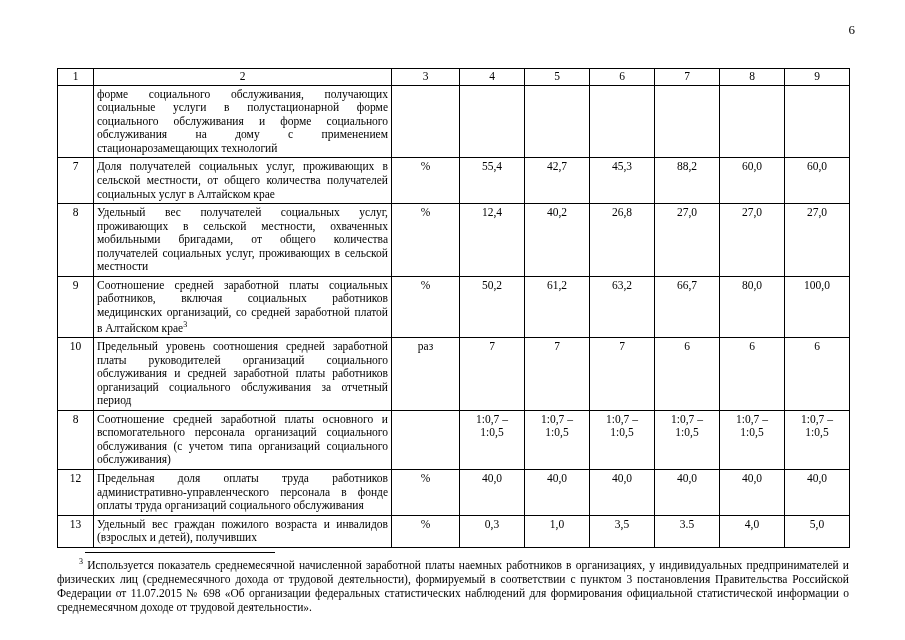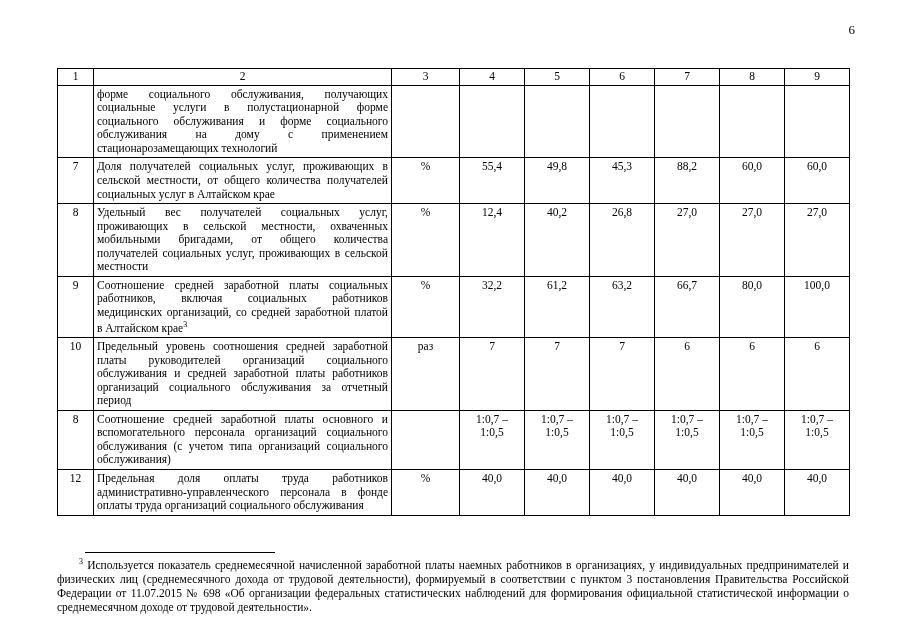--- a/index.html
+++ b/index.html
@@ -135,21 +135,21 @@
           <td class="cell-center"></td>
           <td class="cell-center"></td>
           <td class="cell-center"></td>
         </tr>
 
         <tr>
           <td class="cell-center">7</td>
           <td class="cell-just">Доля получателей социальных услуг, проживающих в сельской местности, от общего количества получателей социальных услуг в Алтайском крае</td>
           <td class="cell-center">%</td>
           <td class="cell-center">55,4</td>
-          <td class="cell-center">49,8</td>
+          <td class="cell-center">42,7</td>
           <td class="cell-center">45,3</td>
           <td class="cell-center">88,2</td>
           <td class="cell-center">60,0</td>
           <td class="cell-center">60,0</td>
         </tr>
 
         <tr>
           <td class="cell-center">8</td>
           <td class="cell-just">Удельный вес получателей социальных услуг, проживающих в сельской местности, охваченных мобильными бригадами, от общего количества получателей социальных услуг, проживающих в сельской местности</td>
           <td class="cell-center">%</td>
@@ -158,21 +158,21 @@
           <td class="cell-center">26,8</td>
           <td class="cell-center">27,0</td>
           <td class="cell-center">27,0</td>
           <td class="cell-center">27,0</td>
         </tr>
 
         <tr>
           <td class="cell-center">9</td>
           <td class="cell-just"><span>Соотношение средней заработной платы социальных работников, включая социальных работников медицинских организаций, со средней заработной платой в Алтайском крае</span><span class="sup">3</span></td>
           <td class="cell-center">%</td>
-          <td class="cell-center">32,2</td>
+          <td class="cell-center">50,2</td>
           <td class="cell-center">61,2</td>
           <td class="cell-center">63,2</td>
           <td class="cell-center">66,7</td>
           <td class="cell-center">80,0</td>
           <td class="cell-center">100,0</td>
         </tr>
 
         <tr>
           <td class="cell-center">10</td>
           <td class="cell-just">Предельный уровень соотношения средней заработной платы руководителей организаций социального обслуживания и средней заработной платы работников организаций социального обслуживания за отчетный период</td>
@@ -202,20 +202,31 @@
           <td class="cell-just">Предельная доля оплаты труда работников административно-управленческого персонала в фонде оплаты труда организаций социального обслуживания</td>
           <td class="cell-center">%</td>
           <td class="cell-center">40,0</td>
           <td class="cell-center">40,0</td>
           <td class="cell-center">40,0</td>
           <td class="cell-center">40,0</td>
           <td class="cell-center">40,0</td>
           <td class="cell-center">40,0</td>
         </tr>
 
+        <tr>
+          <td class="cell-center">13</td>
+          <td class="cell-just">Удельный вес граждан пожилого возраста и инвалидов (взрослых и детей), получивших</td>
+          <td class="cell-center">%</td>
+          <td class="cell-center">0,3</td>
+          <td class="cell-center">1,0</td>
+          <td class="cell-center">3,5</td>
+          <td class="cell-center">3.5</td>
+          <td class="cell-center">4,0</td>
+          <td class="cell-center">5,0</td>
+        </tr>
       </tbody>
     </table>
   </div>
 
   <div class="footnote">
     <div class="footnote-rule"></div>
     <div class="footnote-text"><span class="fn-marker">3</span> <span>Используется показатель среднемесячной начисленной заработной платы наемных работников в организациях, у индивидуальных предпринимателей и физических лиц (среднемесячного дохода от трудовой деятельности), формируемый в соответствии с пунктом 3 постановления Правительства Российской Федерации от 11.07.2015 № 698 «Об организации федеральных статистических наблюдений для формирования официальной статистической информации о среднемесячном доходе от трудовой деятельности».</span></div>
   </div>
 
 </div>

